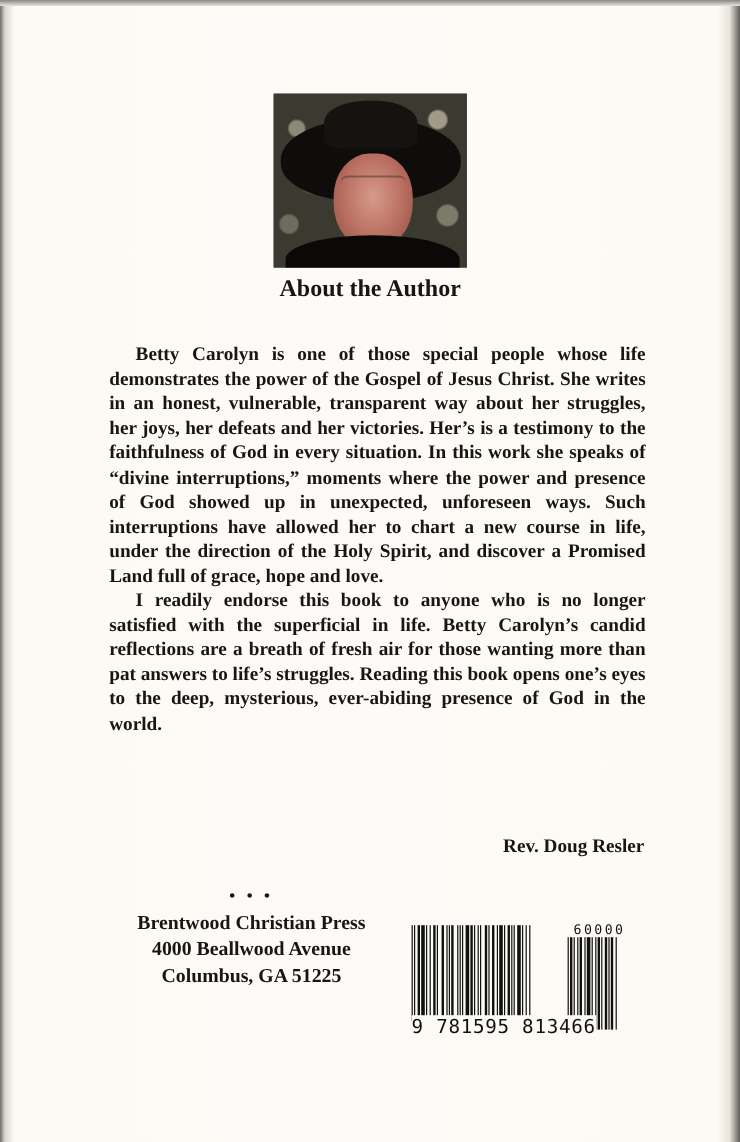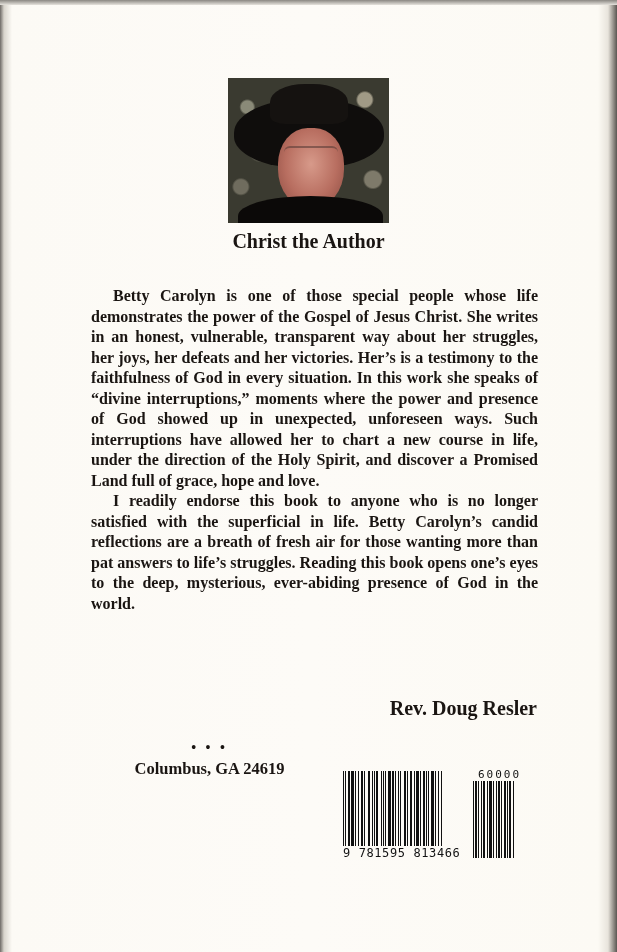--- a/index.html
+++ b/index.html
@@ -64,21 +64,21 @@
     text-align: center; font-weight: bold; font-size: 20px;
   }
   .body-text {
     position: absolute; left: 91px; top: 286px; width: 447px;
     font-weight: bold; font-size: 16px; line-height: 20.5px;
     text-align: justify; text-align-last: left;
   }
   .body-text p { margin: 0; text-indent: 22px; }
   .signature {
     position: absolute; right: 80px; top: 697px;
-    font-weight: bold; font-size: 20px;
+    font-weight: bold; font-size: 16px;
   }
   .publisher {
     position: absolute; left: 82px; top: 742px; width: 255px;
     text-align: center; font-weight: bold; font-size: 16.5px; line-height: 22px;
   }
   .publisher .dots { font-size: 14px; letter-spacing: 3px; line-height: 12px; margin-bottom: 4px; }
   .isbn {
     position: absolute; left: 343px; top: 741px;
     font-family: "DejaVu Sans Mono", "Liberation Mono", monospace;
     font-weight: bold; font-size: 10.5px; line-height: 13px; color: #111;
@@ -87,21 +87,21 @@
     position: absolute; left: 343px; top: 771px; width: 118px; height: 80px;
   }
   .barcode-addon {
     position: absolute; left: 473px; top: 781px; width: 60px; height: 77px;
   }
   .bars { position: absolute; left: 0; top: 0; width: 100%; height: 100%; display: flex; align-items: stretch; }
   .bars span { display: block; background: #111; }
   .bc-digits {
     position: absolute; left: 343px; top: 846px;
     font-family: "DejaVu Sans Mono", "Liberation Mono", monospace;
-    font-size: 12px; color: #111; letter-spacing: 0.6px; background: #fcfaf5;
+    font-size: 16px; color: #111; letter-spacing: 0.6px; background: #fcfaf5;
   }
   .addon-digits {
     position: absolute; left: 478px; top: 768px;
     font-family: "DejaVu Sans Mono", "Liberation Mono", monospace;
     font-size: 11px; color: #111; letter-spacing: 2px;
   }
 </style>
 </head>
 <body>
 
@@ -110,32 +110,34 @@
 
   <div class="photo">
     <div class="foliage"></div>
     <div class="hat"></div>
     <div class="hat-crown"></div>
     <div class="face"></div>
     <div class="glasses"></div>
     <div class="body"></div>
   </div>
 
-  <div class="heading">Christ the Author</div>
+  <div class="heading">About the Author</div>
 
   <div class="body-text">
     <p>Betty Carolyn is one of those special people whose life demonstrates the power of the Gospel of Jesus Christ. She writes in an honest, vulnerable, transparent way about her struggles, her joys, her defeats and her victories. Her’s is a testimony to the faithfulness of God in every situation. In this work she speaks of “divine interruptions,” moments where the power and presence of God showed up in unexpected, unforeseen ways. Such interruptions have allowed her to chart a new course in life, under the direction of the Holy Spirit, and discover a Promised Land full of grace, hope and love.</p>
     <p>I readily endorse this book to anyone who is no longer satisfied with the superficial in life. Betty Carolyn’s candid reflections are a breath of fresh air for those wanting more than pat answers to life’s struggles. Reading this book opens one’s eyes to the deep, mysterious, ever-abiding presence of God in the world.</p>
   </div>
 
   <div class="signature">Rev. Doug Resler</div>
 
   <div class="publisher">
     <div class="dots">• • •</div>
-    <div>Columbus, GA  24619</div>
+    <div>Brentwood Christian Press</div>
+    <div>4000 Beallwood Avenue</div>
+    <div>Columbus, GA  51225</div>
   </div>
 
 
   <div class="addon-digits">60000</div>
 
   <div class="barcode-main">
     <div class="bars" id="bars-main">
         <span style="width: 1px;"></span>
         <span style="width: 1px; background: transparent;"></span>
         <span style="width: 1px;"></span>

